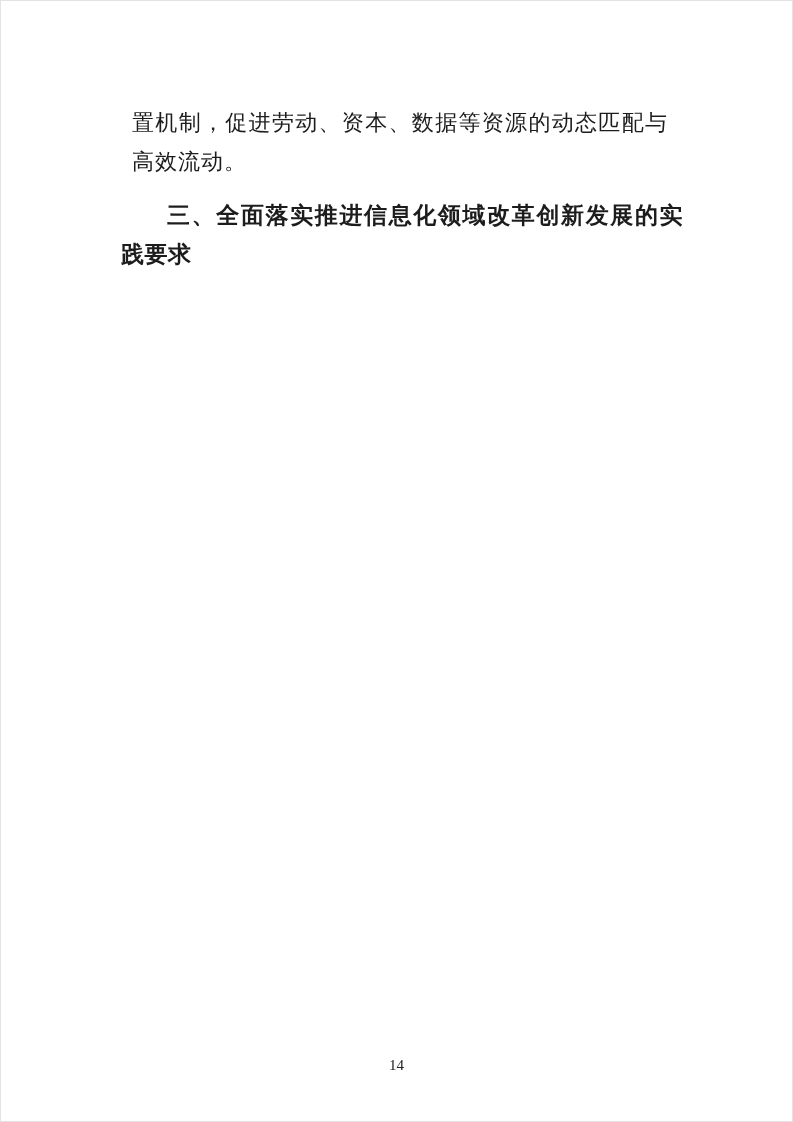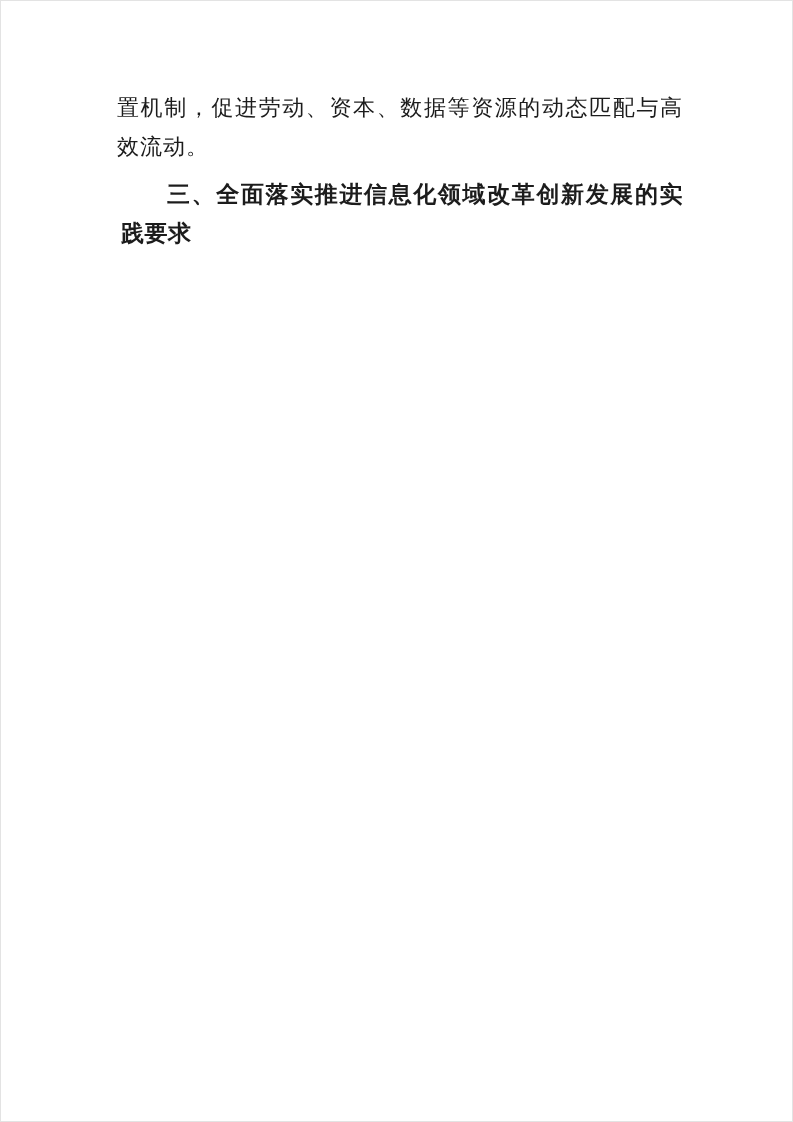--- a/index.html
+++ b/index.html
@@ -18,21 +18,21 @@
     font-family: "Liberation Serif", "DejaVu Serif", serif;
     color: #1c1c1c;
   }
   .text-block {
     position: absolute;
     left: 116px;
     top: 88px;
     width: 566px;
   }
   .para {
-    margin: 0;
+    margin: 15px;
     font-size: 22px;
     line-height: 38.6px;
     text-align: justify;
     text-justify: inter-character;
     letter-spacing: 1px;
     word-break: break-all;
   }
   .para.indent {
     text-indent: 2em;
   }
@@ -69,13 +69,14 @@
 
     <p class="para"><span>置机制，促进劳动、资本、数据等资源的动态匹配与高效流动。</span></p>
 
 
 
     <h3 class="chapter-heading">三、全面落实推进信息化领域改革创新发展的实践要求</h3>
 
 
   </div>
 
+  <div class="page-number">14</div>
 </div>
 
 </body></html>

